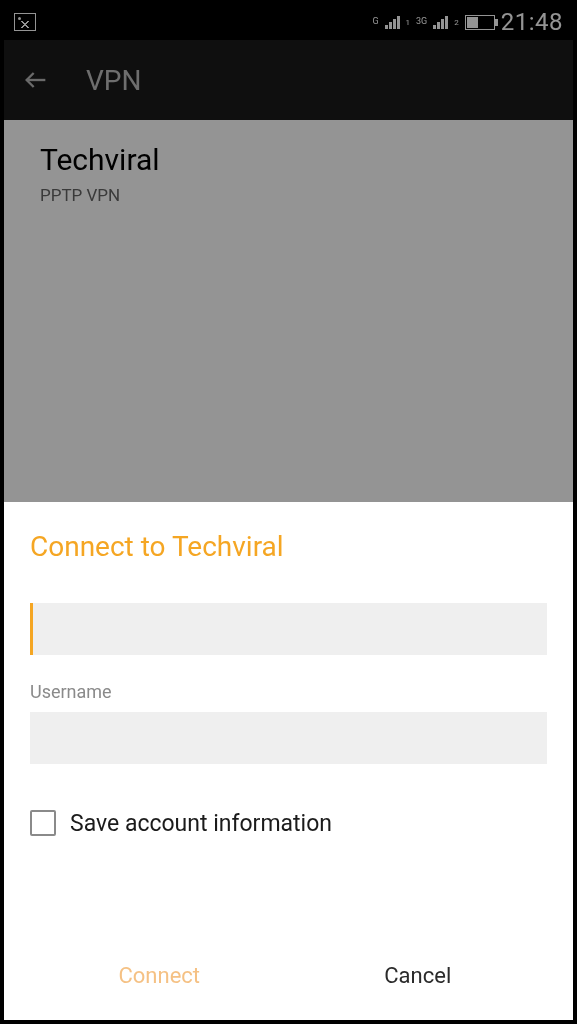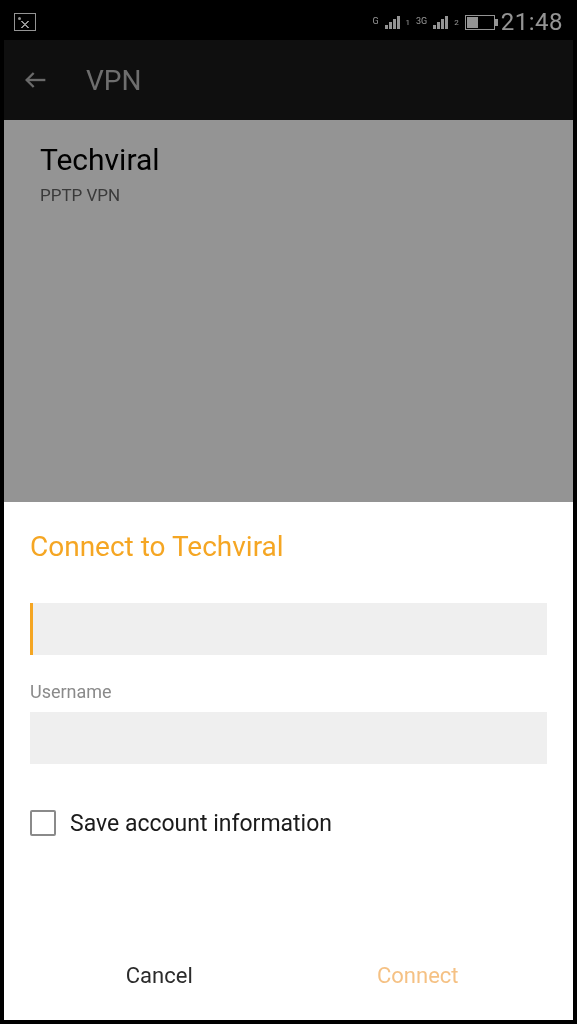--- a/index.html
+++ b/index.html
@@ -166,23 +166,23 @@
 
       <div class="field-label">Username</div>
       <input class="field-input" type="password" value="" style="">
 
       <div class="save-row">
         <span class="checkbox"></span>
         <span class="save-label">Save account information</span>
       </div>
 
       <div class="button-row">
+        <button class="btn btn-connect">
+          <span>Connect</span>
+        </button>
         <button class="btn btn-cancel">
           <span>Cancel</span>
-        </button>
-        <button class="btn btn-connect">
-          <span>Connect</span>
         </button>
       </div>
     </div>
 
   </div>
 </div>
 
 </body></html>

